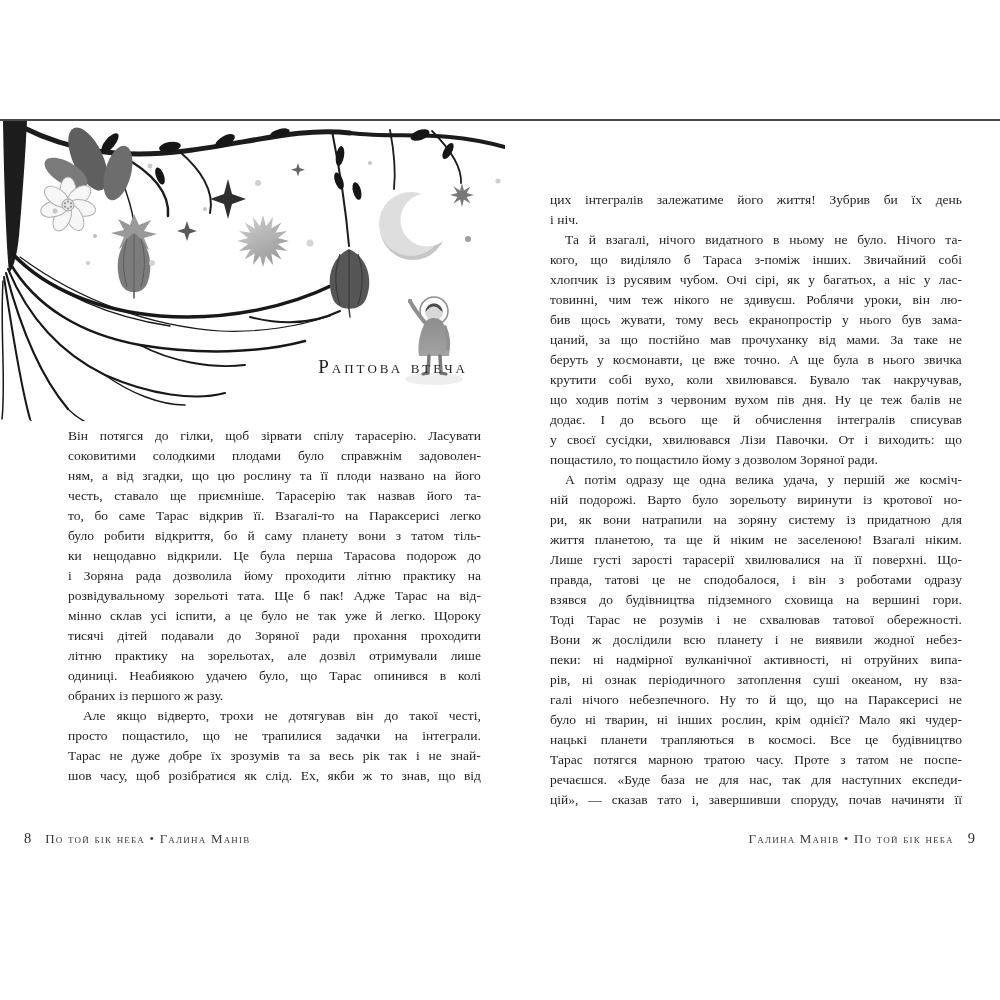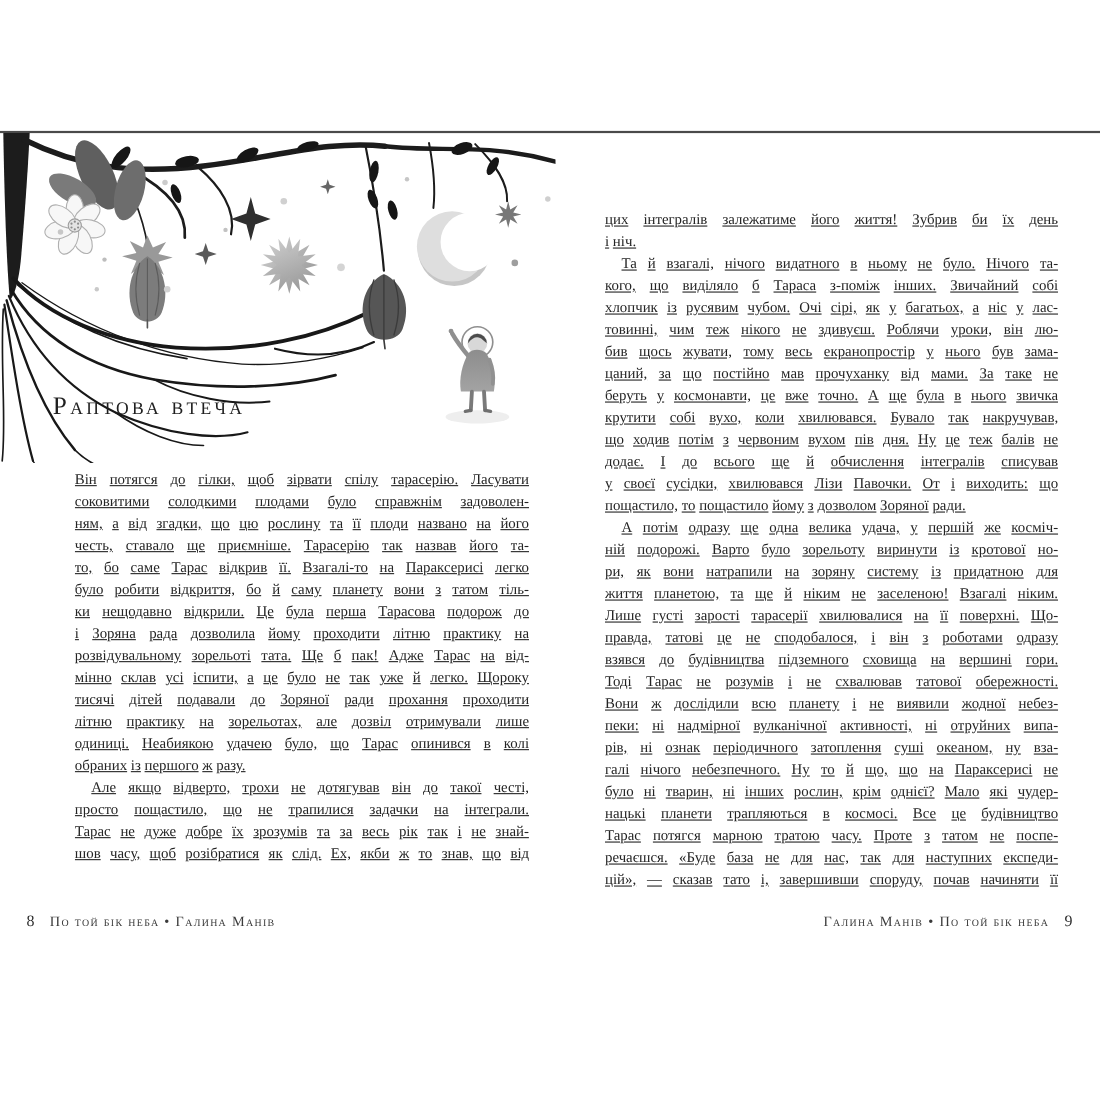--- a/index.html
+++ b/index.html
@@ -4,28 +4,28 @@
 <style>
   html,body{margin:0;padding:0;background:#ffffff;}
   .spread{
     position:relative;width:1000px;height:1000px;background:#ffffff;overflow:hidden;
     font-family:"Liberation Serif","DejaVu Serif",serif;color:#242424;
   }
   .top-rule{position:absolute;left:0;top:119px;width:1000px;height:2px;background:#4a4a4a;}
   .illustration{position:absolute;left:0;top:121px;width:505px;height:300px;}
   .chapter-title{
     position:absolute;left:48px;top:356px;width:420px;margin:0;
-    text-align:left;font-size:23px;font-weight:normal;color:#1f1f1f;
+    text-align:right;font-size:19px;font-weight:normal;color:#1f1f1f;
     font-variant:small-caps;letter-spacing:3px;
   }
   .body-text{position:absolute;font-size:13.5px;color:#242424;}
   .body-text.left{left:68px;top:426px;width:413px;}
   .body-text.right{left:550px;top:190px;width:412px;}
   .line{display:flex;justify-content:space-between;height:20px;line-height:20px;
-        overflow:hidden;white-space:nowrap;text-decoration:underline;}
+        overflow:hidden;white-space:nowrap;}
   .line.no-justify{justify-content:flex-start;gap:3.4px;}
   .line.indent{padding-left:15px;}
   .footer{position:absolute;top:830px;height:18px;font-size:13px;color:#3a3a3a;
           font-variant:small-caps;letter-spacing:1.2px;}
   .footer .pagenum{font-variant:normal;font-size:14.5px;color:#2e2e2e;letter-spacing:0;}
   .footer-left{left:24px;}
   .footer-left .running-title{margin-left:14px;}
   .footer-right{left:550px;width:425px;text-align:right;}
   .footer-right .pagenum{margin-left:14px;}
 </style>

